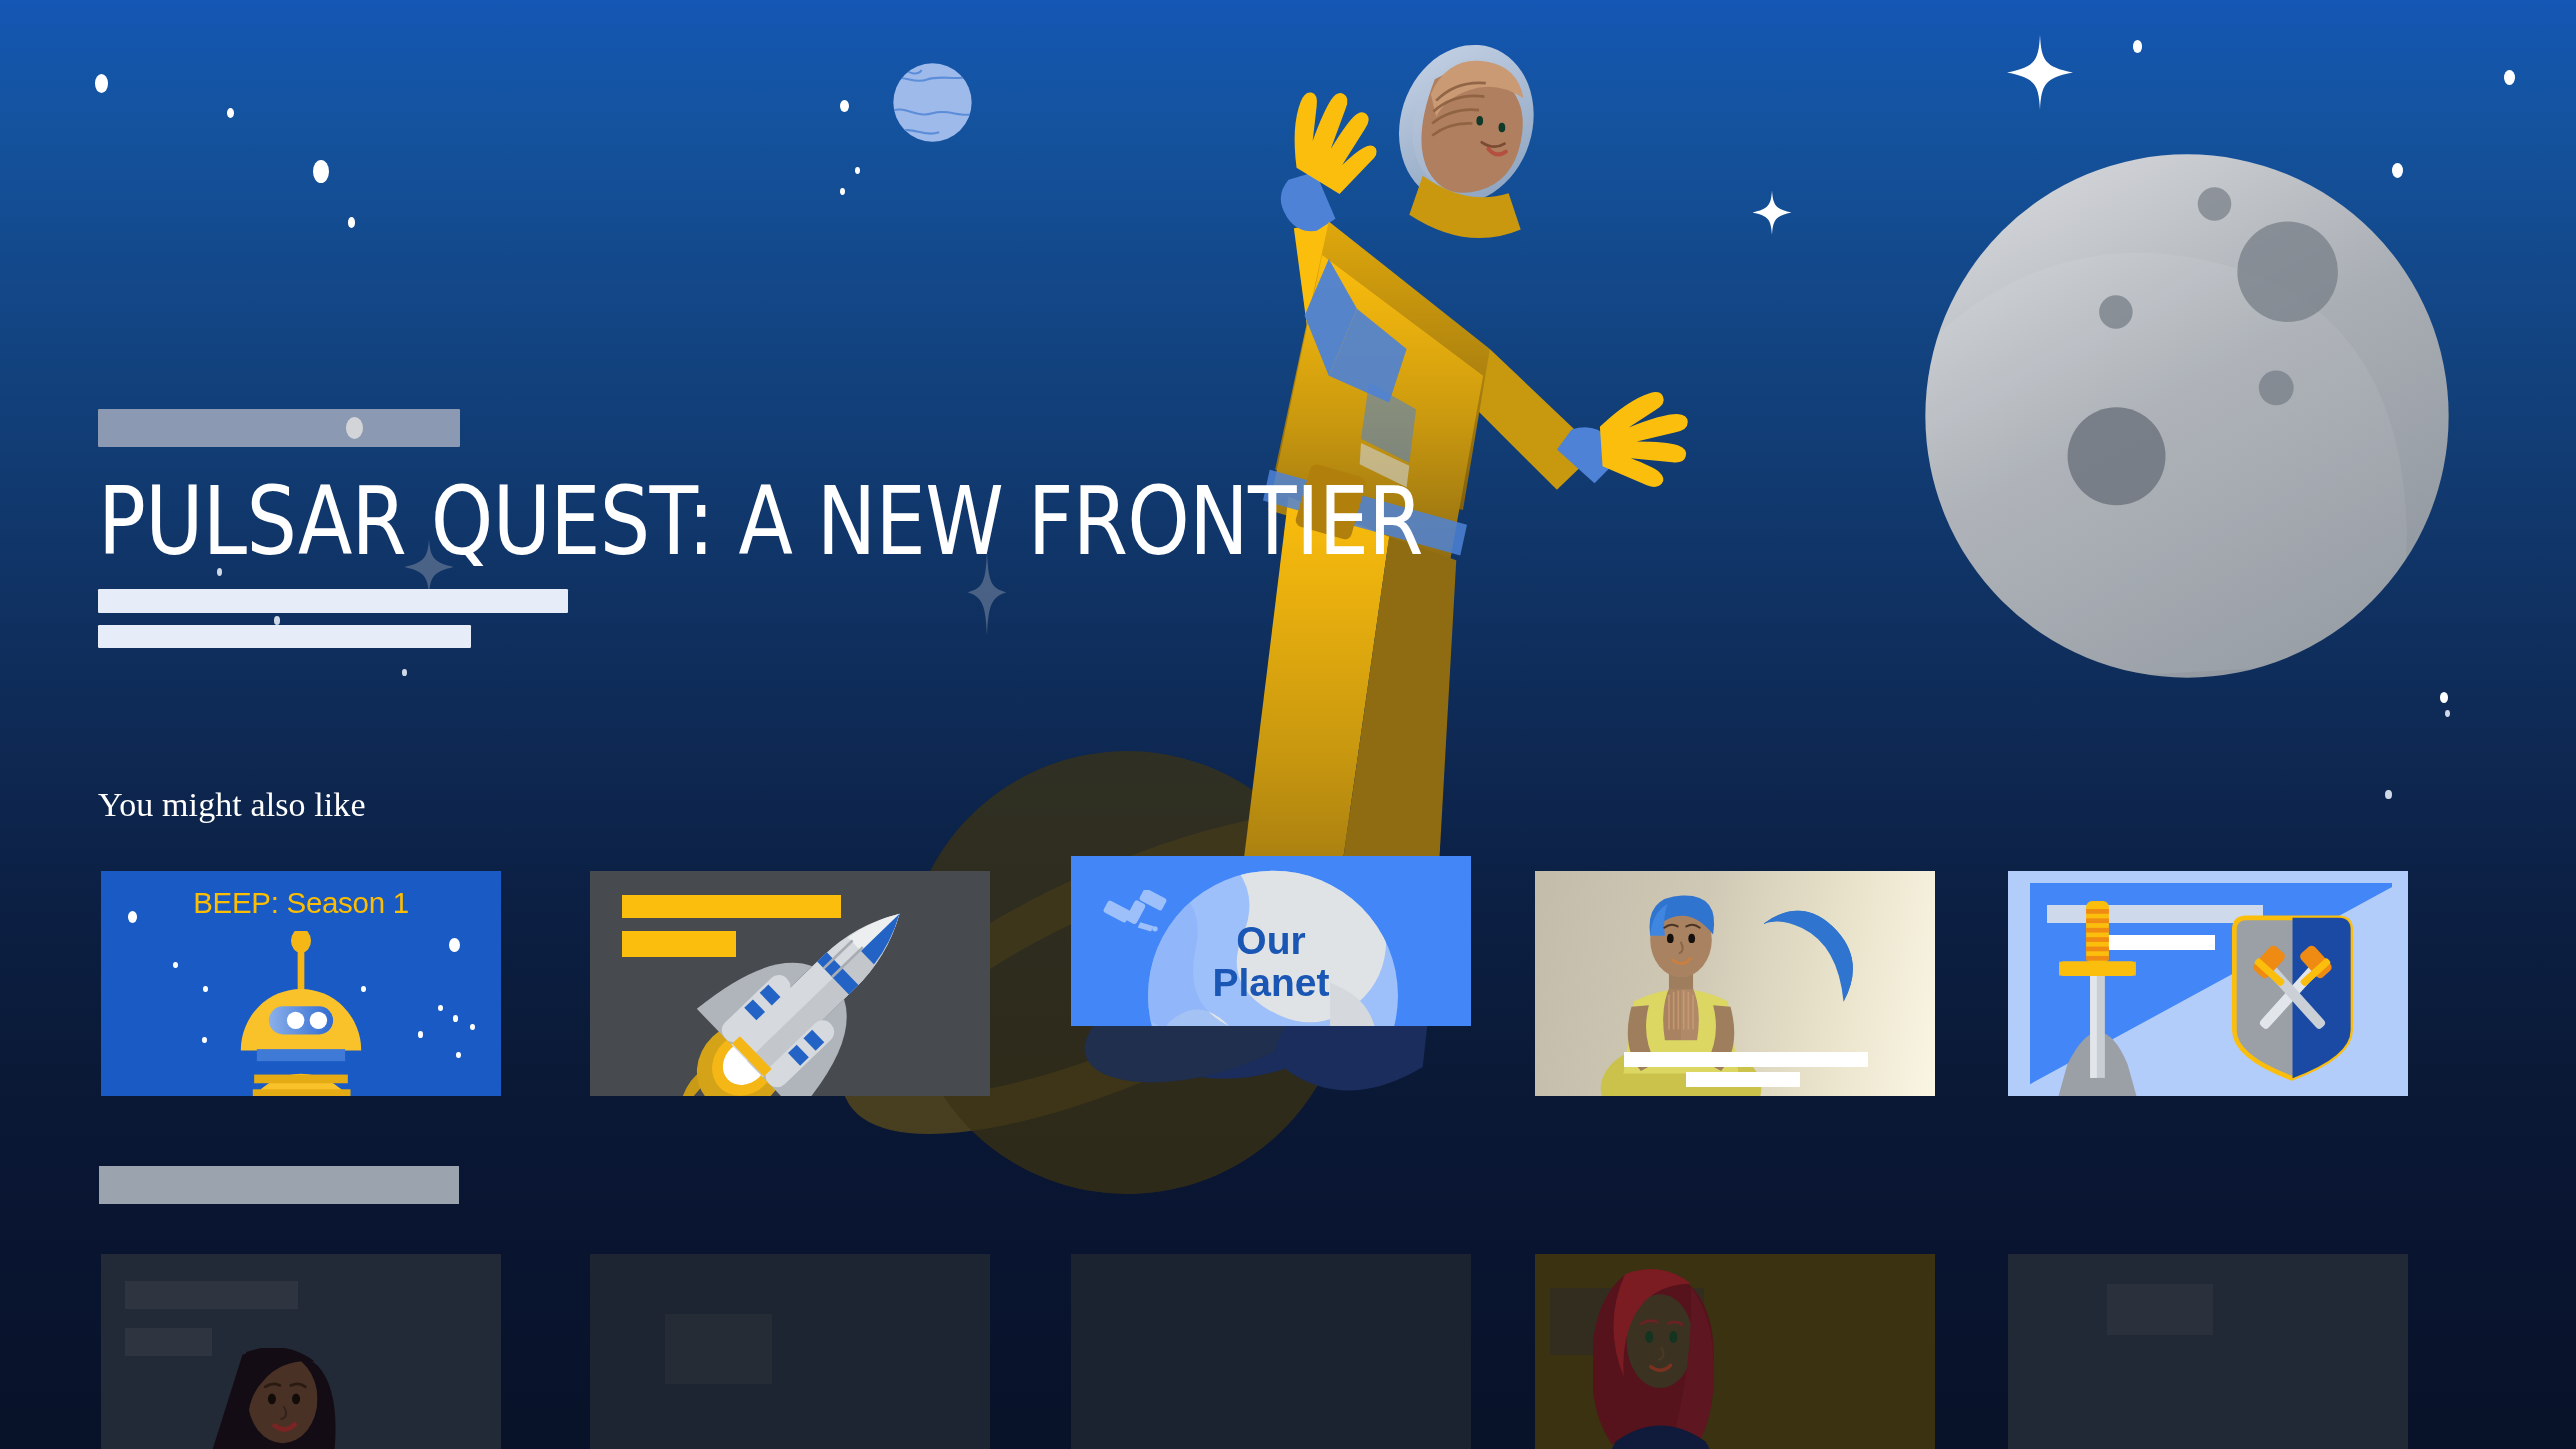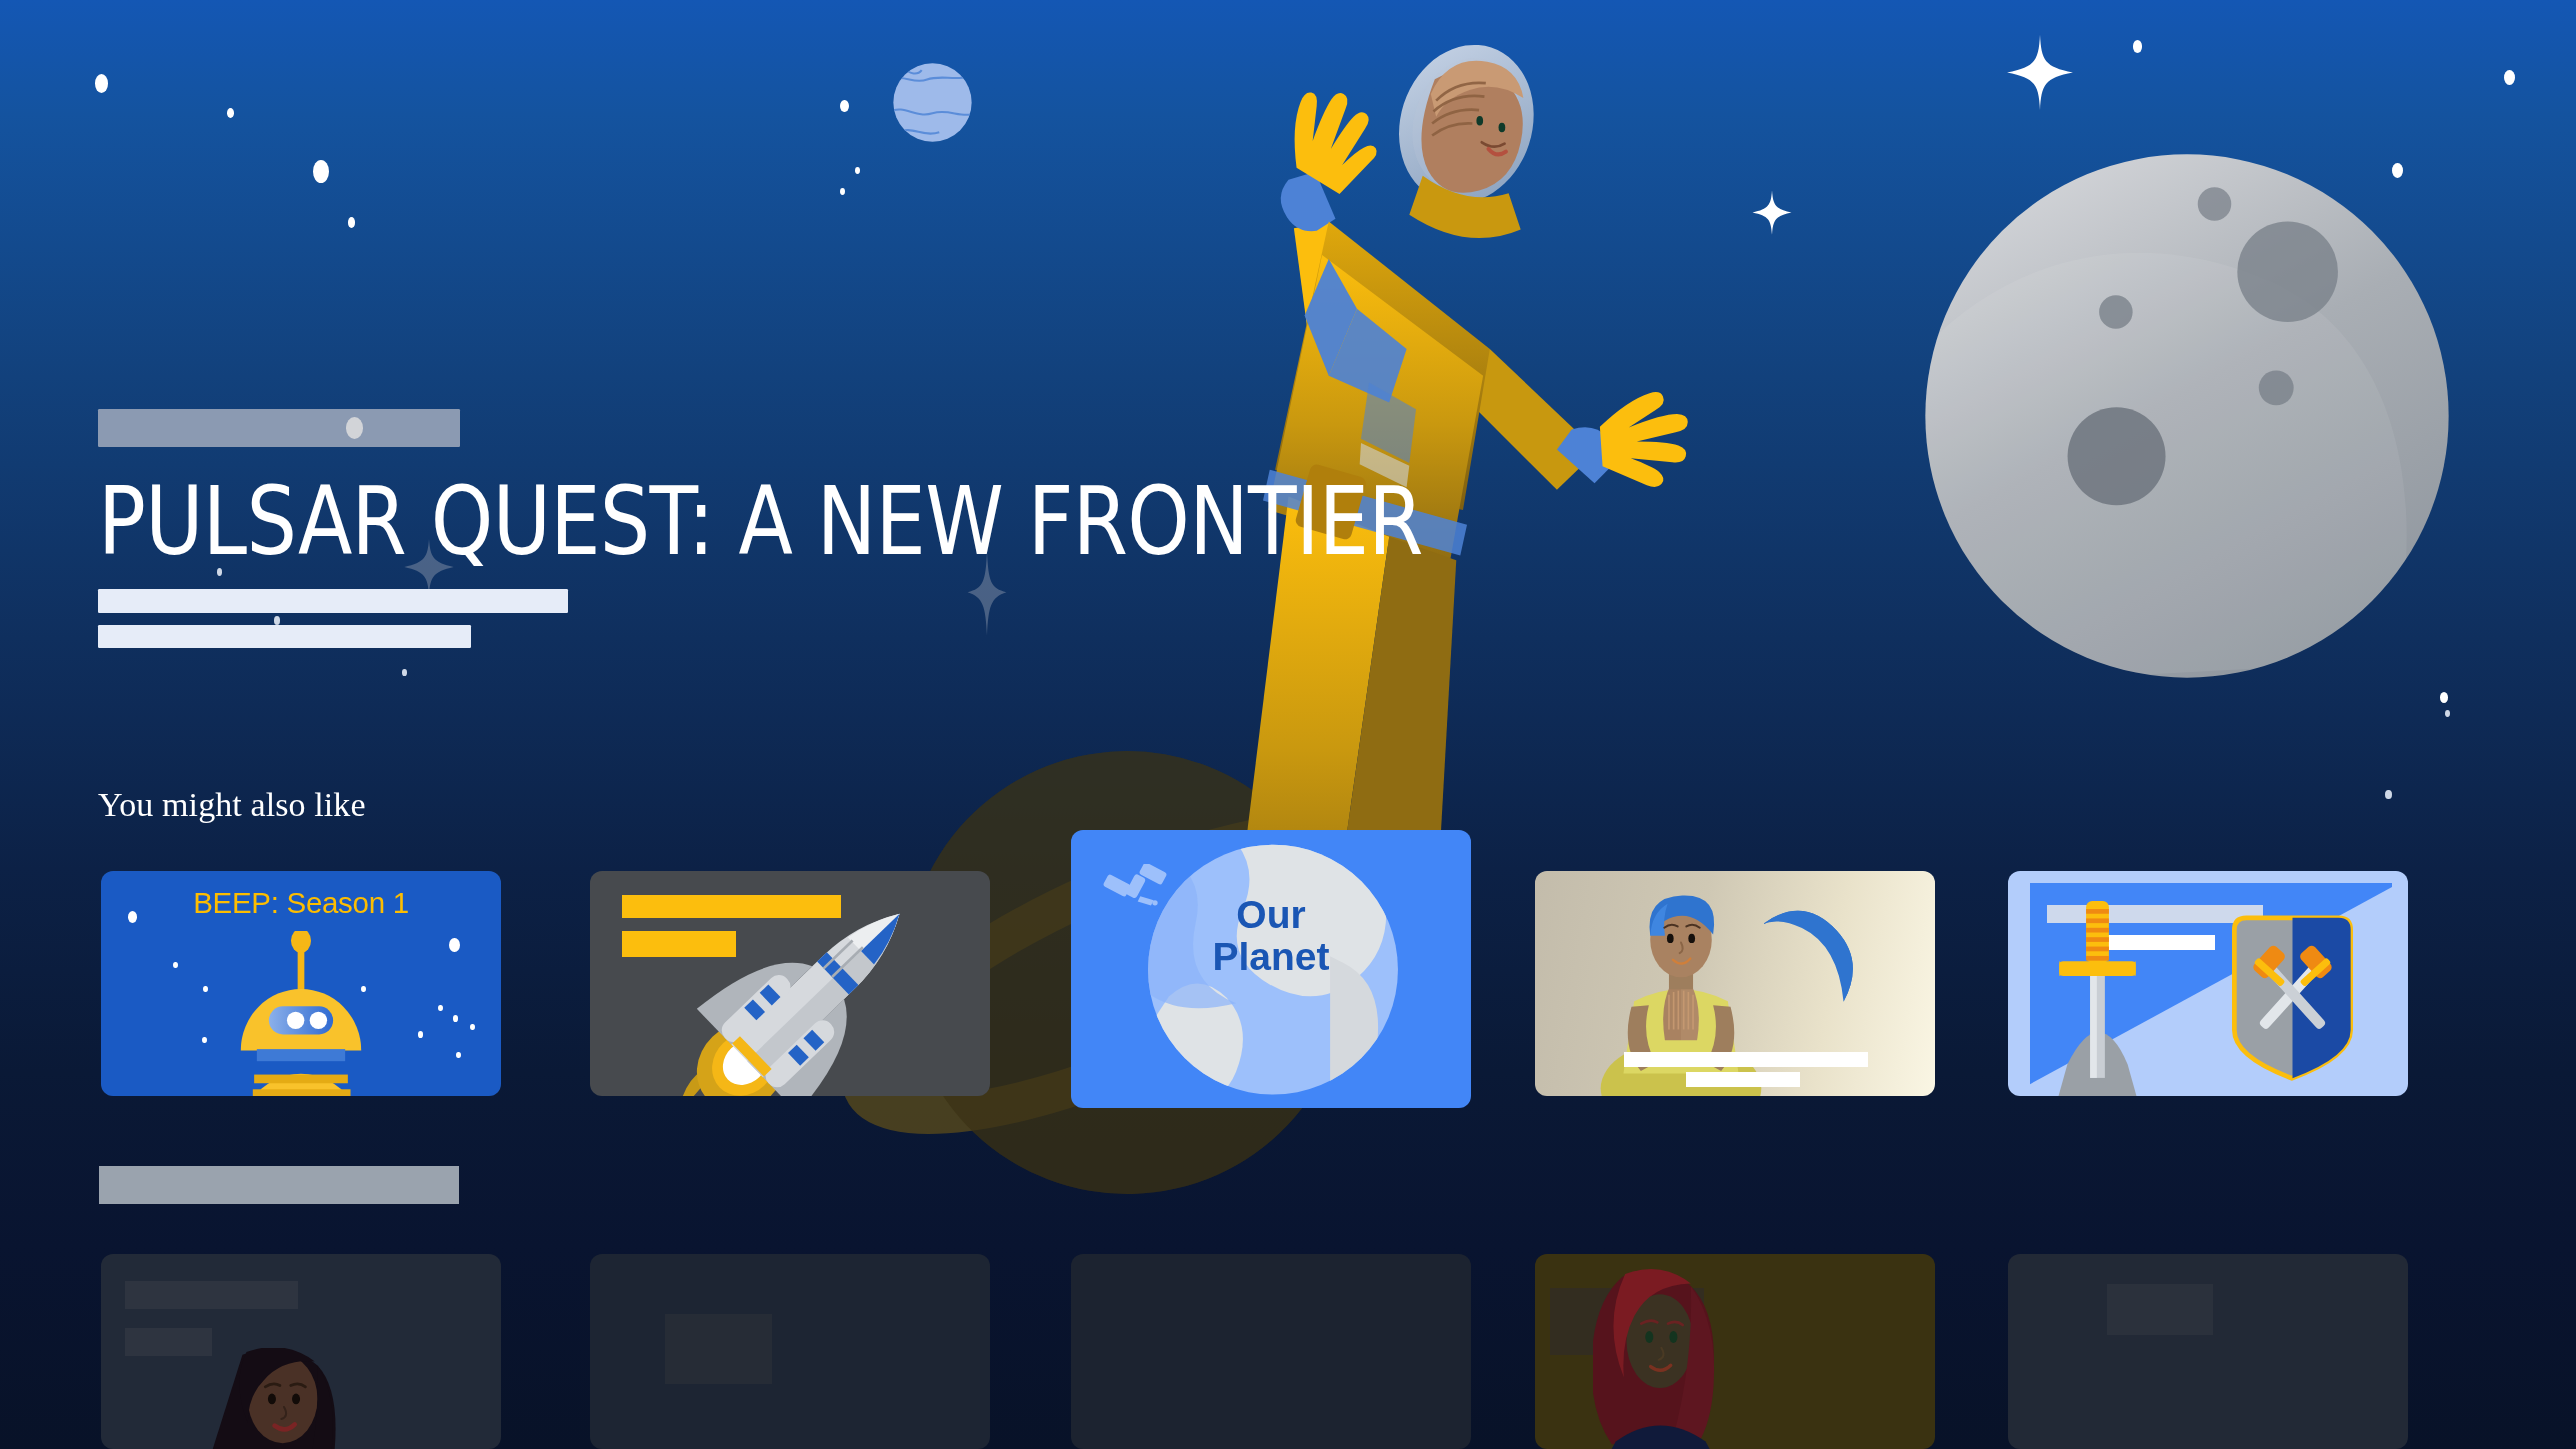--- a/index.html
+++ b/index.html
@@ -45,21 +45,21 @@
   #skel-b1{width:470px;height:24px;background:#e6ecf8;margin-top:19px;}
   #skel-b2{width:373px;height:23px;background:#e6ecf8;margin-top:12px;}
 
   
   .row-label{
     position:absolute;color:#ffffff;font-size:34px;font-weight:400;
     font-family:Liberation Serif, serif;letter-spacing:0.1px;
   }
   .row-skel{position:absolute;background:#9aa3ae;}
   .card{
-    position:absolute;overflow:hidden;background:#1d2432;border-radius:12px;
+    position:absolute;overflow:hidden;background:#1d2432;
   }
 
   
   .beep-bg{position:absolute;inset:0;background:#1a5ac4;}
   .beep-title{
     position:absolute;top:14.8px;left:0;right:0;text-align:center;
     color:#fdbd00;font-size:29.5px;font-family:"Liberation Sans",sans-serif;
     letter-spacing:-0.3px;white-space:nowrap;
   }
   .beep-star{position:absolute;background:#fff;border-radius:50%;}
@@ -297,21 +297,21 @@
       <rect x="294" y="248" width="26" height="18" fill="#2463c6"></rect>
       <rect x="226" y="300" width="68" height="16" fill="#f5b716"></rect>
       <g stroke="#a8adb3" stroke-width="4">
         <path d="M240 80 l0 60"></path>
           <path d="M258 76 l0 64"></path>
       </g>
     </g>
   </svg>
 </div>
 
-<div class="card" style="left:1071px;top:830px;width:400px;height:278px;background:#4286f7;">
+<div class="card" style="left:1071px;top:856px;width:400px;height:170px;background:#4286f7;">
   <svg style="position:absolute;left:71px;top:12px;width:262px;height:262px;" viewBox="0 0 390 390">
     <defs>
         <clipPath id="ec">
           <circle cx="195" cy="190" r="186"></circle>
         </clipPath>
       </defs>
     <circle cx="195" cy="190" r="186" fill="#9dc0fb"></circle>
     <g clip-path="url(#ec)">
       <path d="M120 -20 q60 50 30 120 q-30 72 40 112 q70 40 130 -10 q56 -48 40 -130 l0 -110 Z" fill="#dfe3e6"></path>
       <path d="M40 230 q44 -40 86 2 q40 44 14 110 q-26 64 -110 44 l-40 -80 Z" fill="#dfe3e6"></path>

